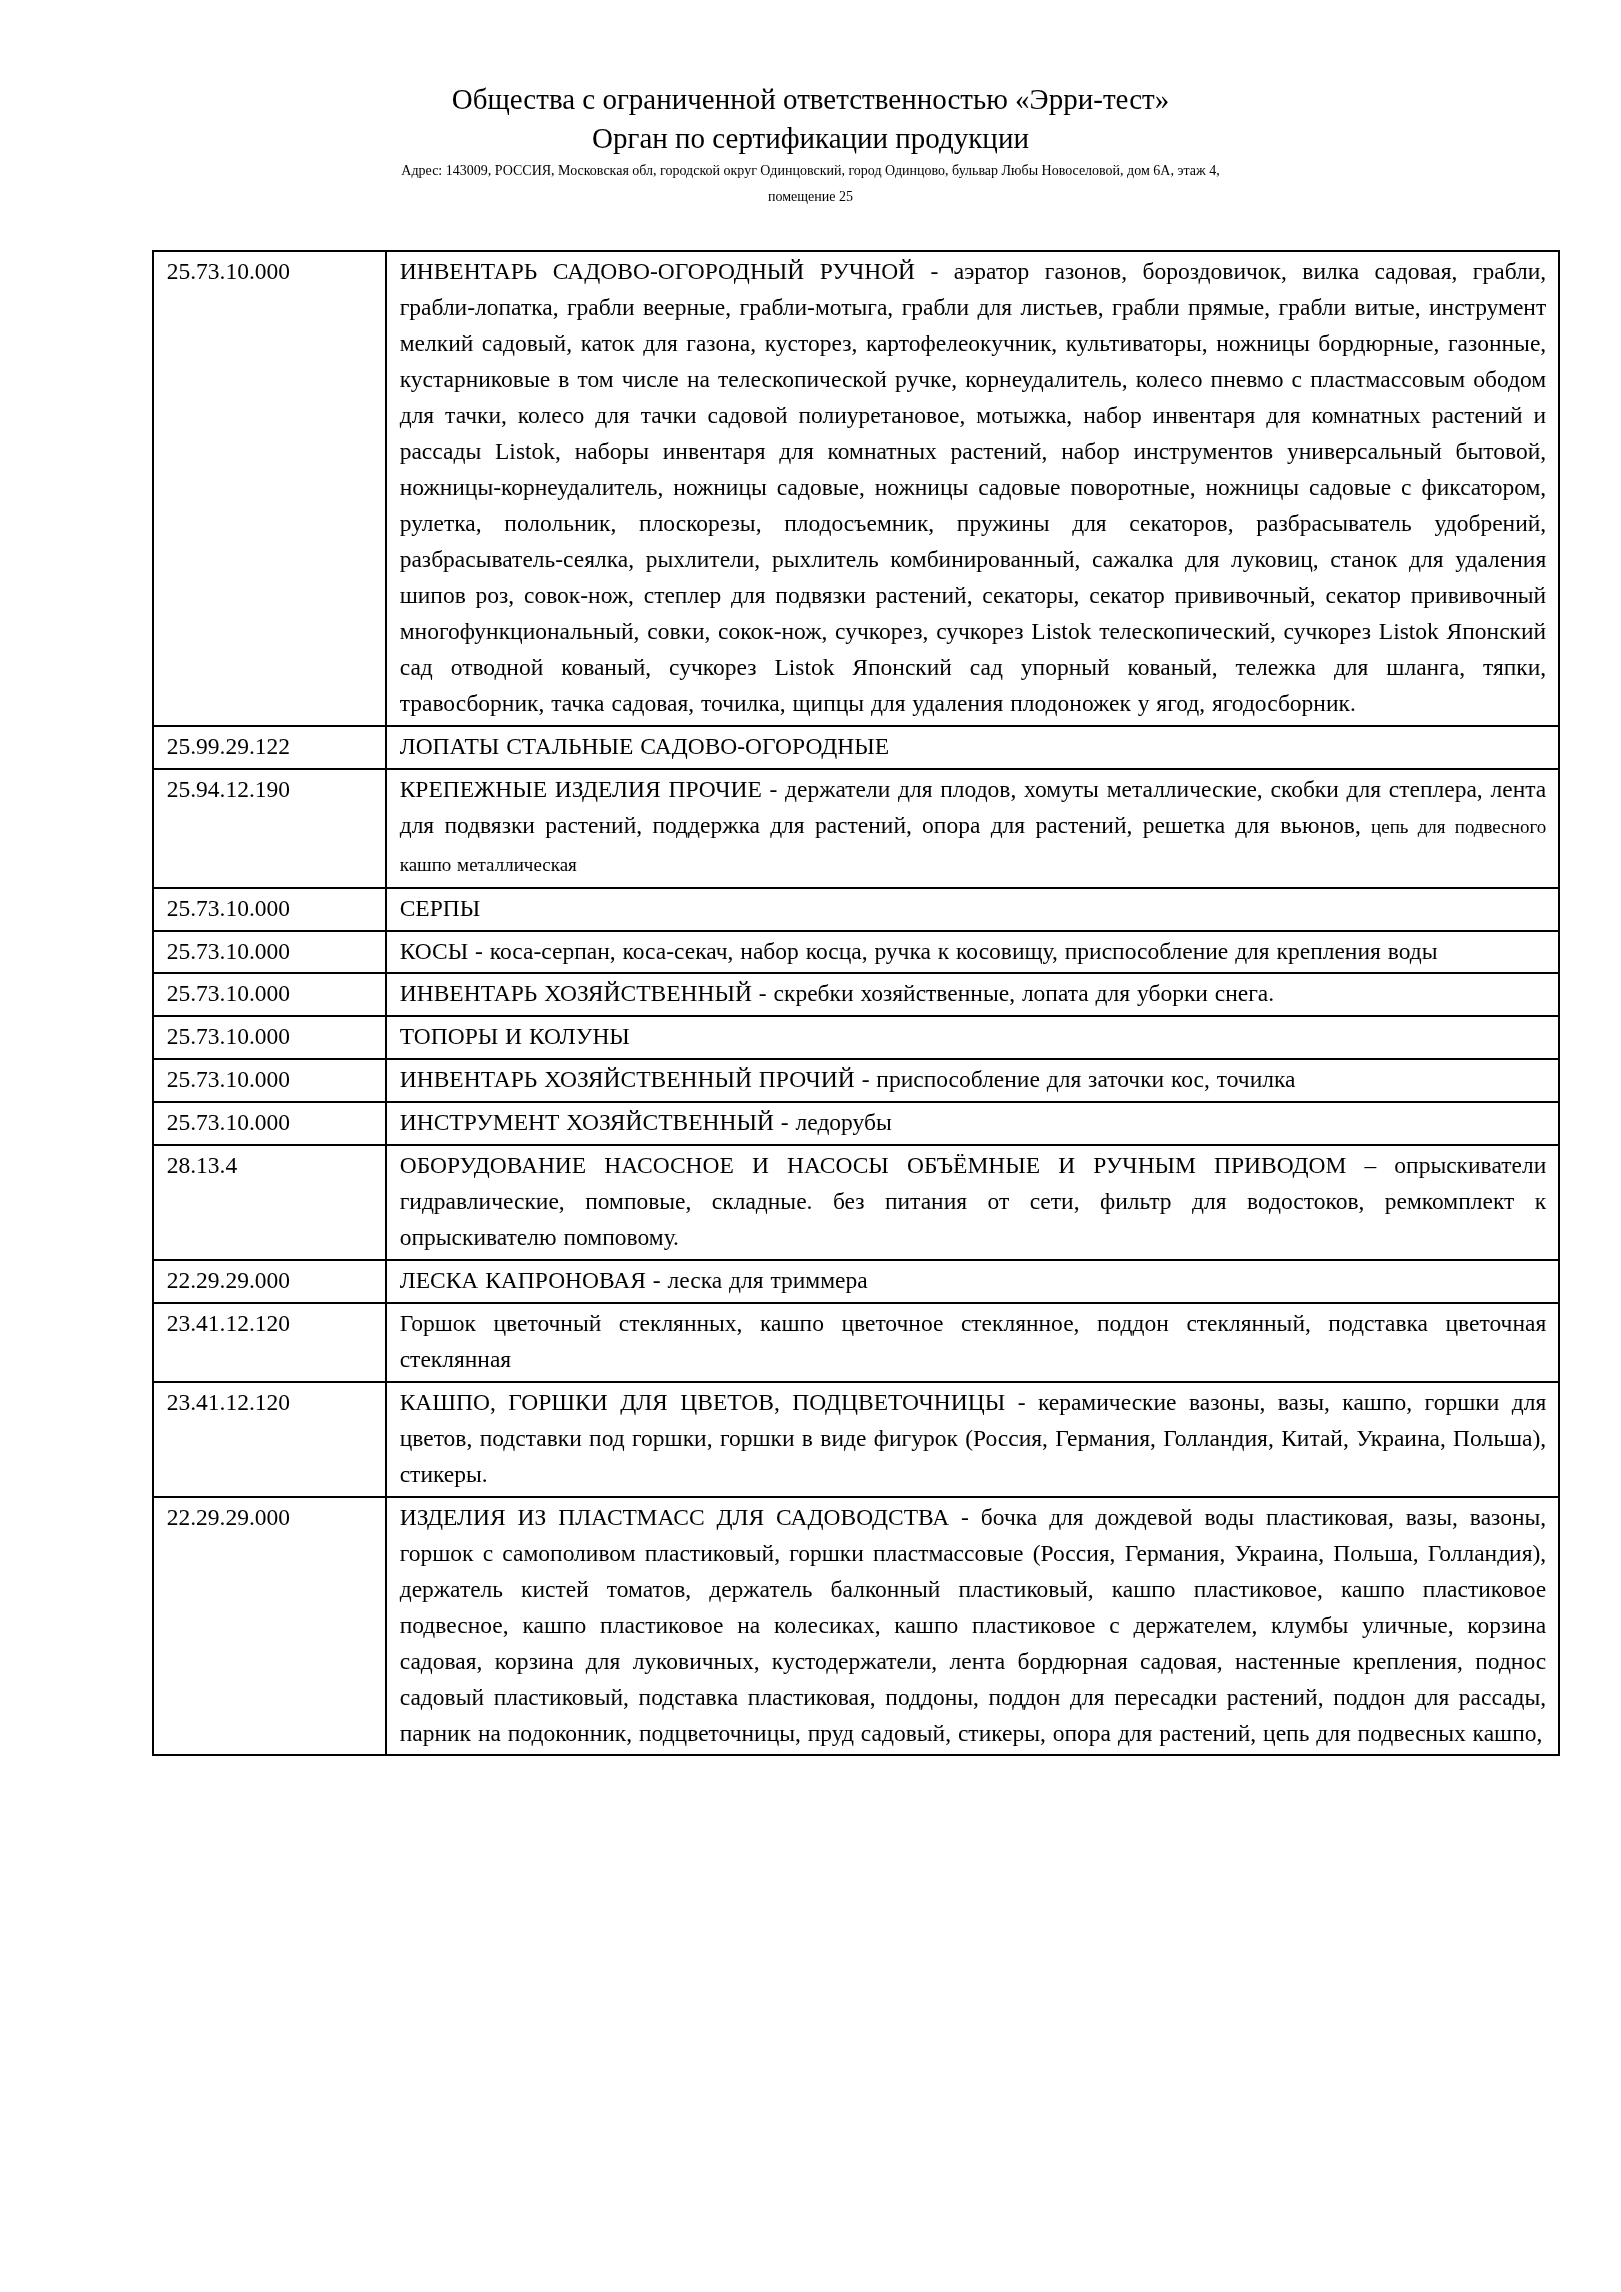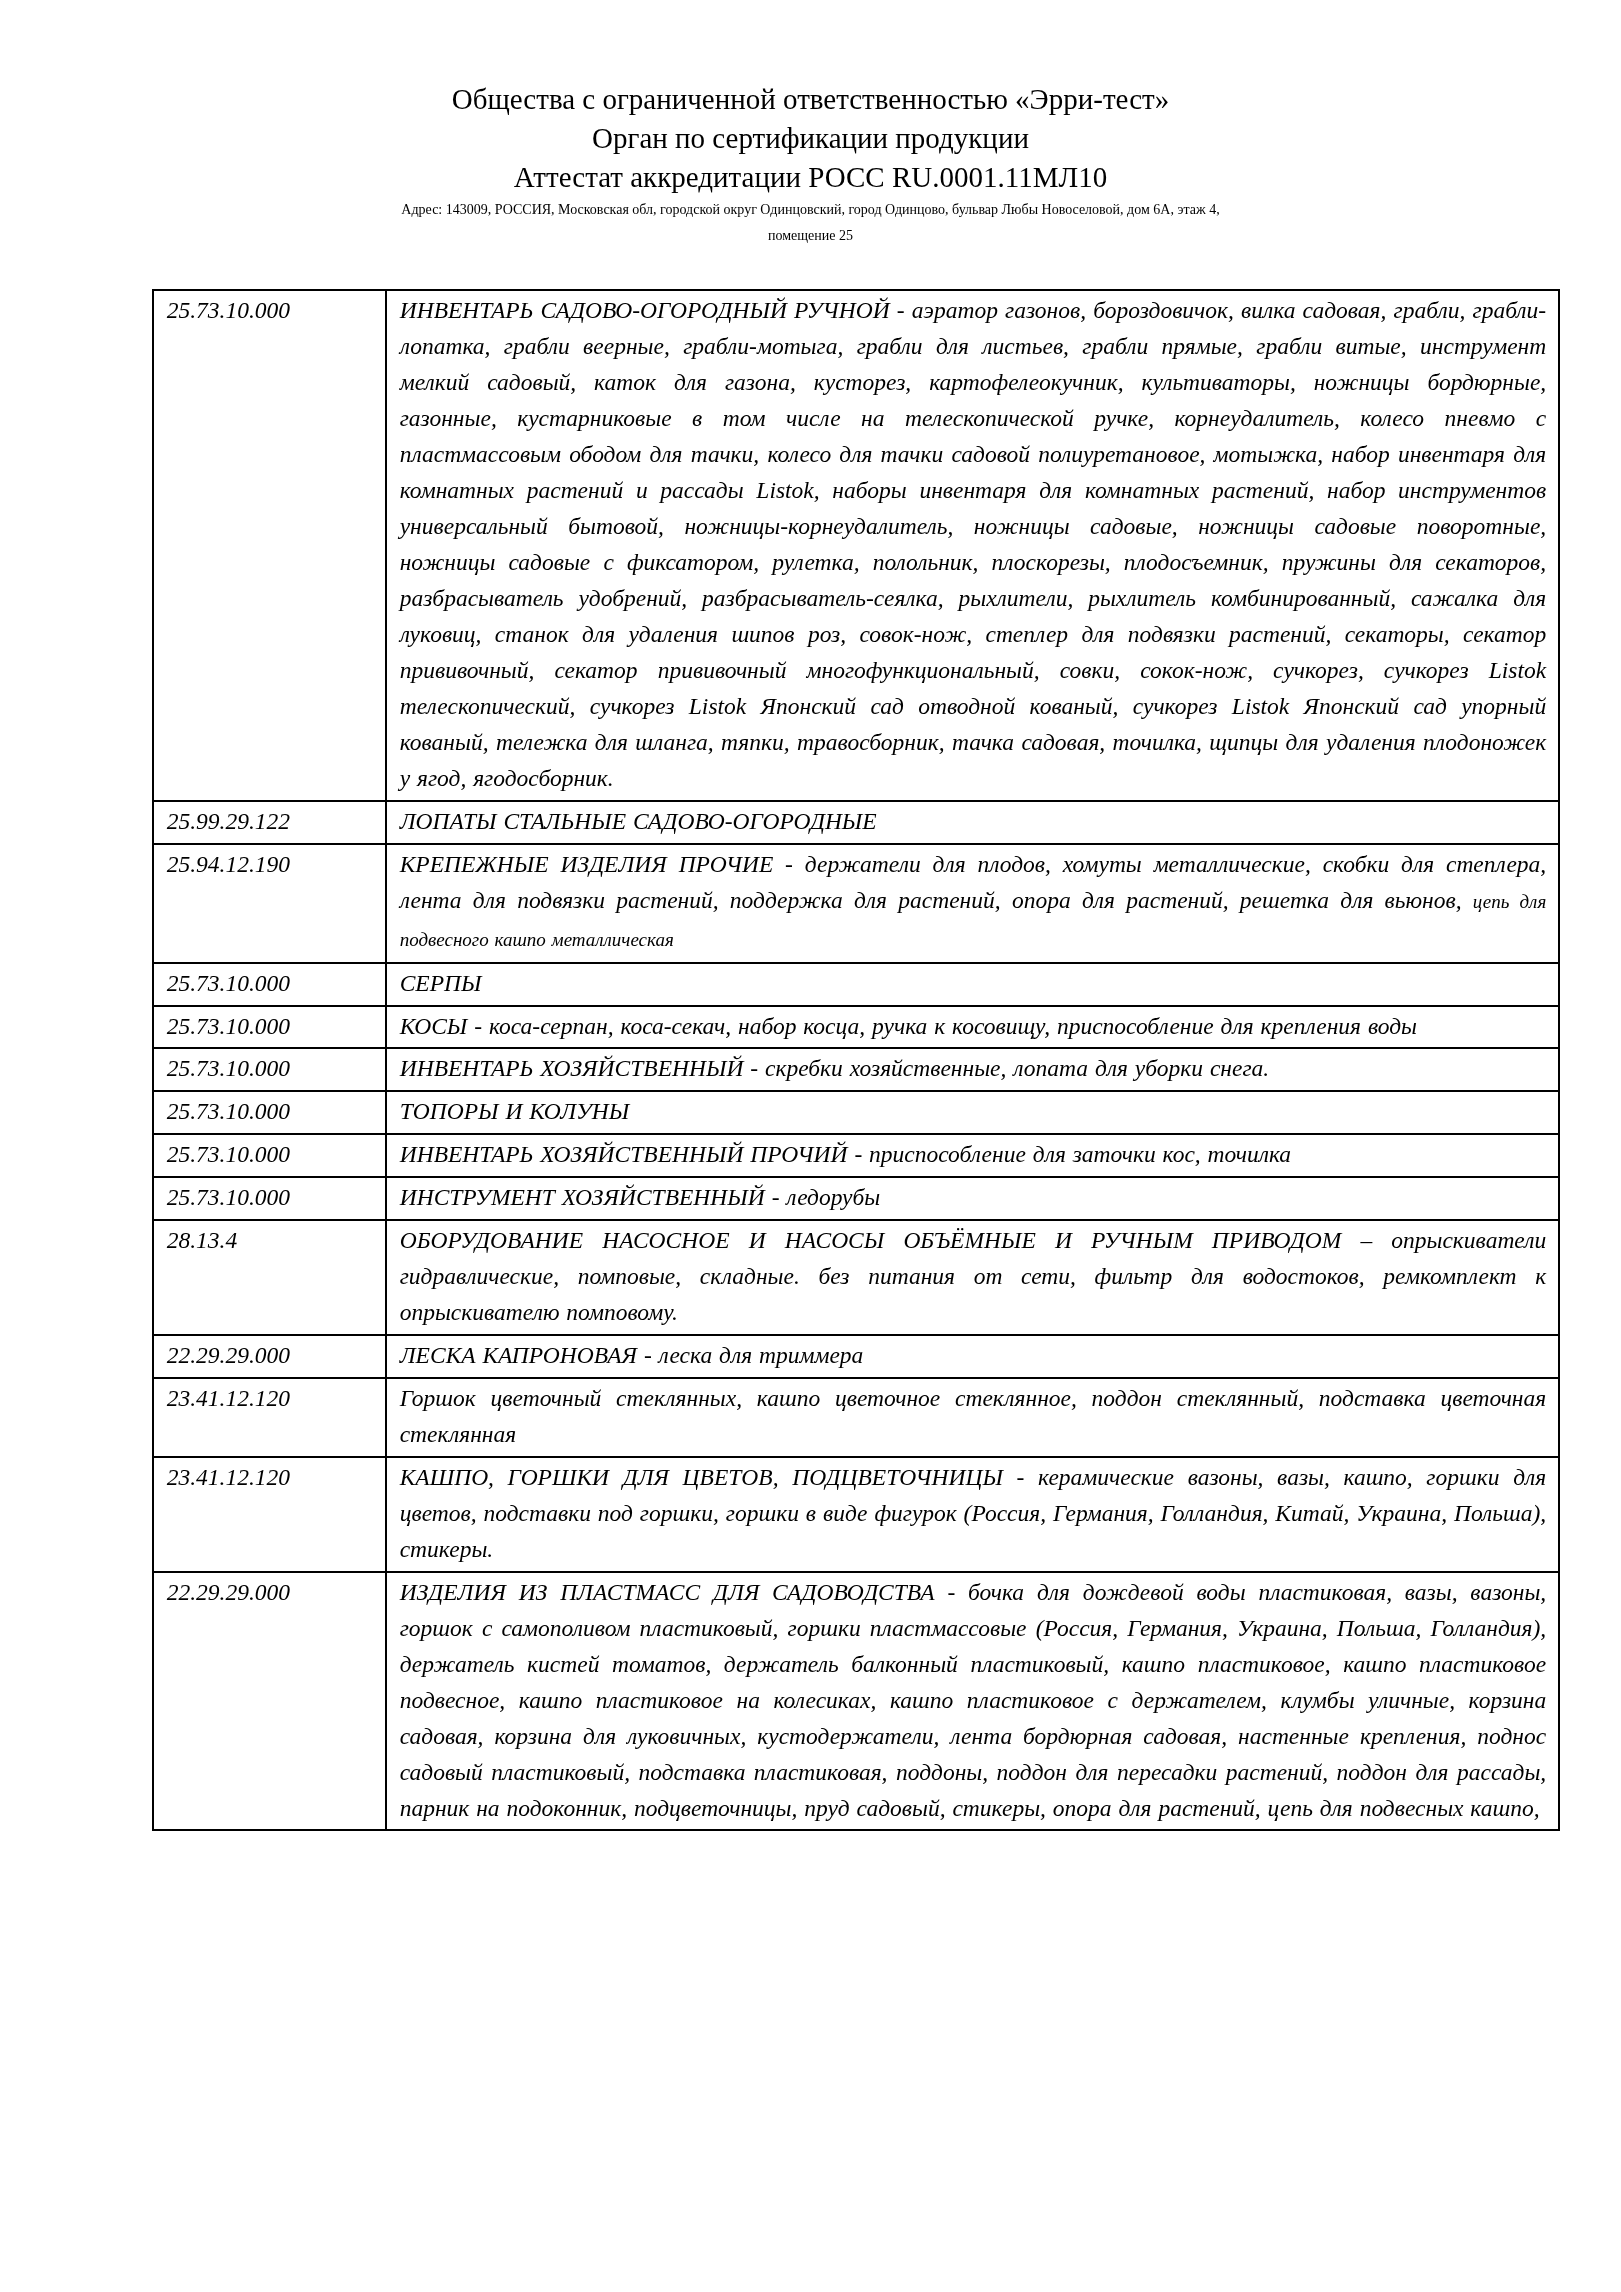--- a/index.html
+++ b/index.html
@@ -32,21 +32,20 @@
     font-size: 14px;
     line-height: 25.5px;
     white-space: nowrap;
   }
   table.products {
     margin: 41px 0 0 152px;
     width: 1408px;
     border-collapse: collapse;
     table-layout: fixed;
     border: 2.9px solid #000;
-    font-style: italic;
   }
   col.c-code { width: 233px; }
   td {
     border: 2.9px solid #000;
     vertical-align: top;
     font-size: 23.5px;
     line-height: 36px;
     word-spacing: 1px;
   }
   td.code {
@@ -62,21 +61,20 @@
   }
 </style>
 </head>
 <body>
 
 <div class="page">
 
   <div class="doc-header">
     <div class="h-main">Общества с ограниченной ответственностью «Эрри-тест»</div>
     <div class="h-main">Орган по сертификации продукции</div>
-    <div class="h-main">Аттестат аккредитации РОСС RU.0001.11МЛ10</div>
     <div class="h-addr">Адрес: 143009, РОССИЯ, Московская обл, городской округ Одинцовский, город Одинцово, бульвар Любы Новоселовой, дом 6А, этаж 4,</div>
     <div class="h-addr">помещение 25</div>
   </div>
 
   <table class="products">
     <colgroup>
       <col class="c-code">
       <col class="c-desc">
     </colgroup>
     <tbody>

